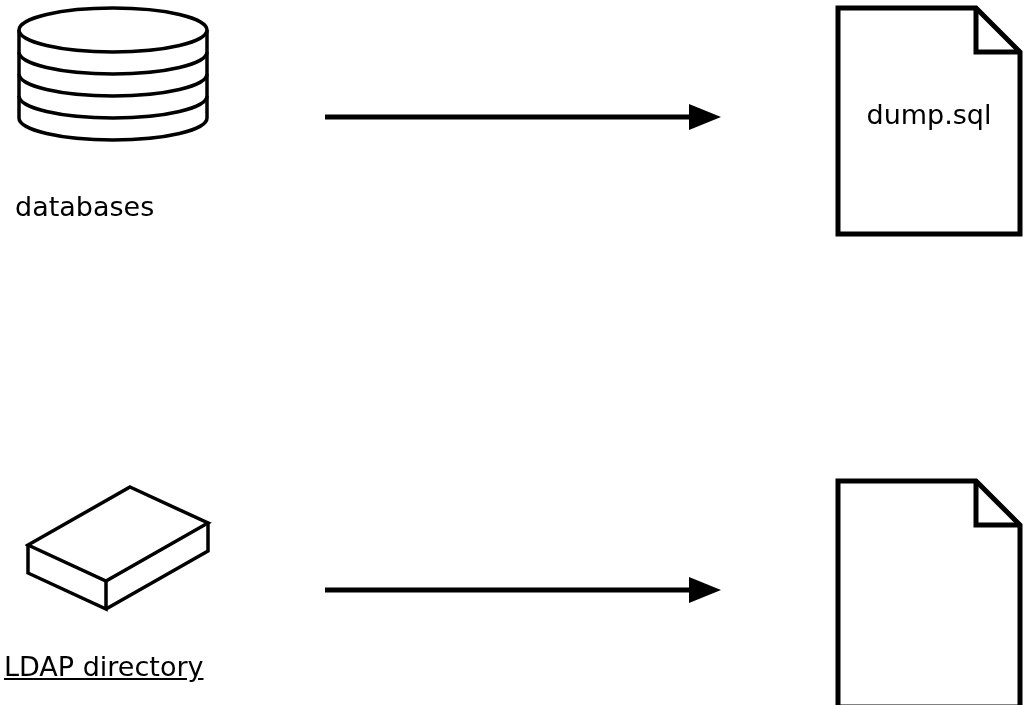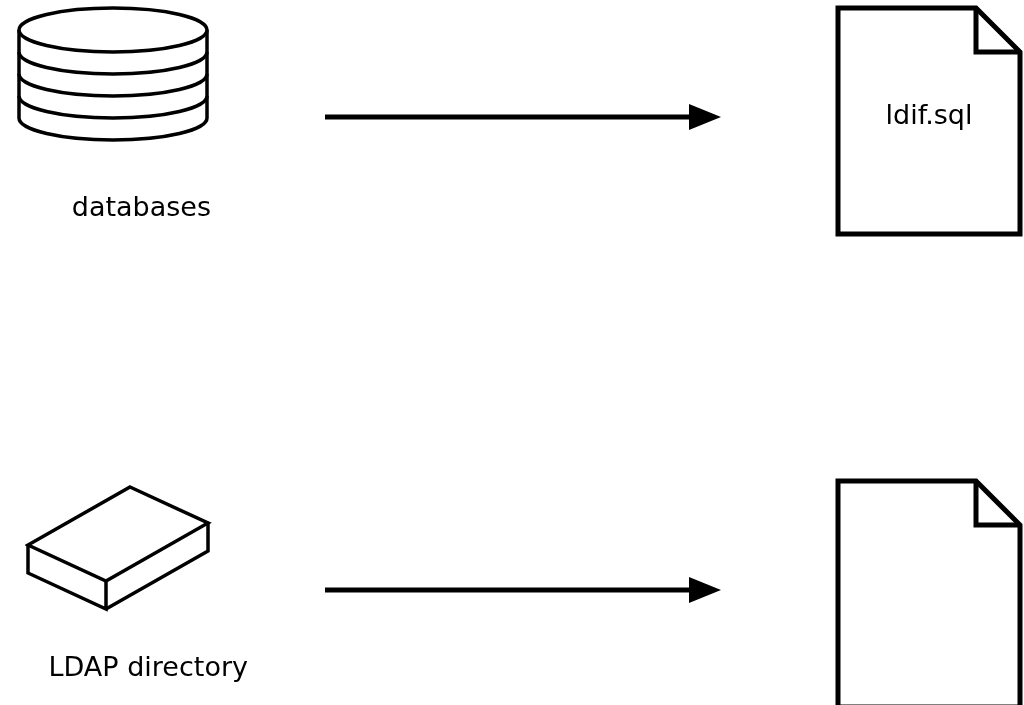--- a/index.html
+++ b/index.html
@@ -16,21 +16,21 @@
     overflow: hidden;
   }
   .abs { position: absolute; }
   .label {
     position: absolute;
     color: #000000;
     font-size: 27px;
     line-height: 30px;
     white-space: nowrap;
   }
-  .center { text-align: right; }
+  .center { text-align: left; }
   .doc-label {
     position: absolute;
     left: 0;
     width: 100%;
     text-align: center;
     color: #000000;
     font-size: 27px;
     line-height: 30px;
     white-space: nowrap;
   }
@@ -54,29 +54,29 @@
   <svg class="abs" style="left:323px; top:99px;" width="400" height="36" viewBox="0 0 400 36">
     <line x1="2" y1="18" x2="368" y2="18" stroke="#000000" stroke-width="5"></line>
     <polygon points="366,5 398,18 366,31" fill="#000000"></polygon>
   </svg>
 
   <div class="abs" style="left:834px; top:4px; width:190px; height:234px;">
     <svg width="190" height="234" viewBox="0 0 190 234">
       <path d="M4 4 L142 4 L186 48 L186 230 L4 230 Z" fill="#ffffff" stroke="#000000" stroke-width="5"></path>
       <path d="M142 4 L142 48 L186 48" fill="none" stroke="#000000" stroke-width="5"></path>
     </svg>
-    <div class="doc-label" style="top:96px;">ldif.sql</div>
+    <div class="doc-label" style="top:96px;">dump.sql</div>
   </div>
 
   <svg class="abs" style="left:25px; top:483px;" width="190" height="130" viewBox="0 0 190 130">
     <path d="M105 4 L183 40 L81 98 L3 62 Z" fill="#ffffff" stroke="#000000" stroke-width="3.5" stroke-linejoin="miter"></path>
     <path d="M3 62 L3 90 L81 126 L81 98 M81 126 L183 68 L183 40" fill="none" stroke="#000000" stroke-width="3.5"></path>
   </svg>
 
-  <div class="label center" style="left:12px; top:652px; width:236px;">LDAP directory</div>
+  <div class="label center" style="left:4px; top:652px; width:236px;text-decoration:underline;">LDAP directory</div>
 
   <svg class="abs" style="left:323px; top:572px;" width="400" height="36" viewBox="0 0 400 36">
     <line x1="2" y1="18" x2="368" y2="18" stroke="#000000" stroke-width="5"></line>
     <polygon points="366,5 398,18 366,31" fill="#000000"></polygon>
   </svg>
 
   <div class="abs" style="left:834px; top:477px; width:190px; height:234px;">
     <svg width="190" height="234" viewBox="0 0 190 234">
       <path d="M4 4 L142 4 L186 48 L186 230 L4 230 Z" fill="#ffffff" stroke="#000000" stroke-width="5"></path>
       <path d="M142 4 L142 48 L186 48" fill="none" stroke="#000000" stroke-width="5"></path>

